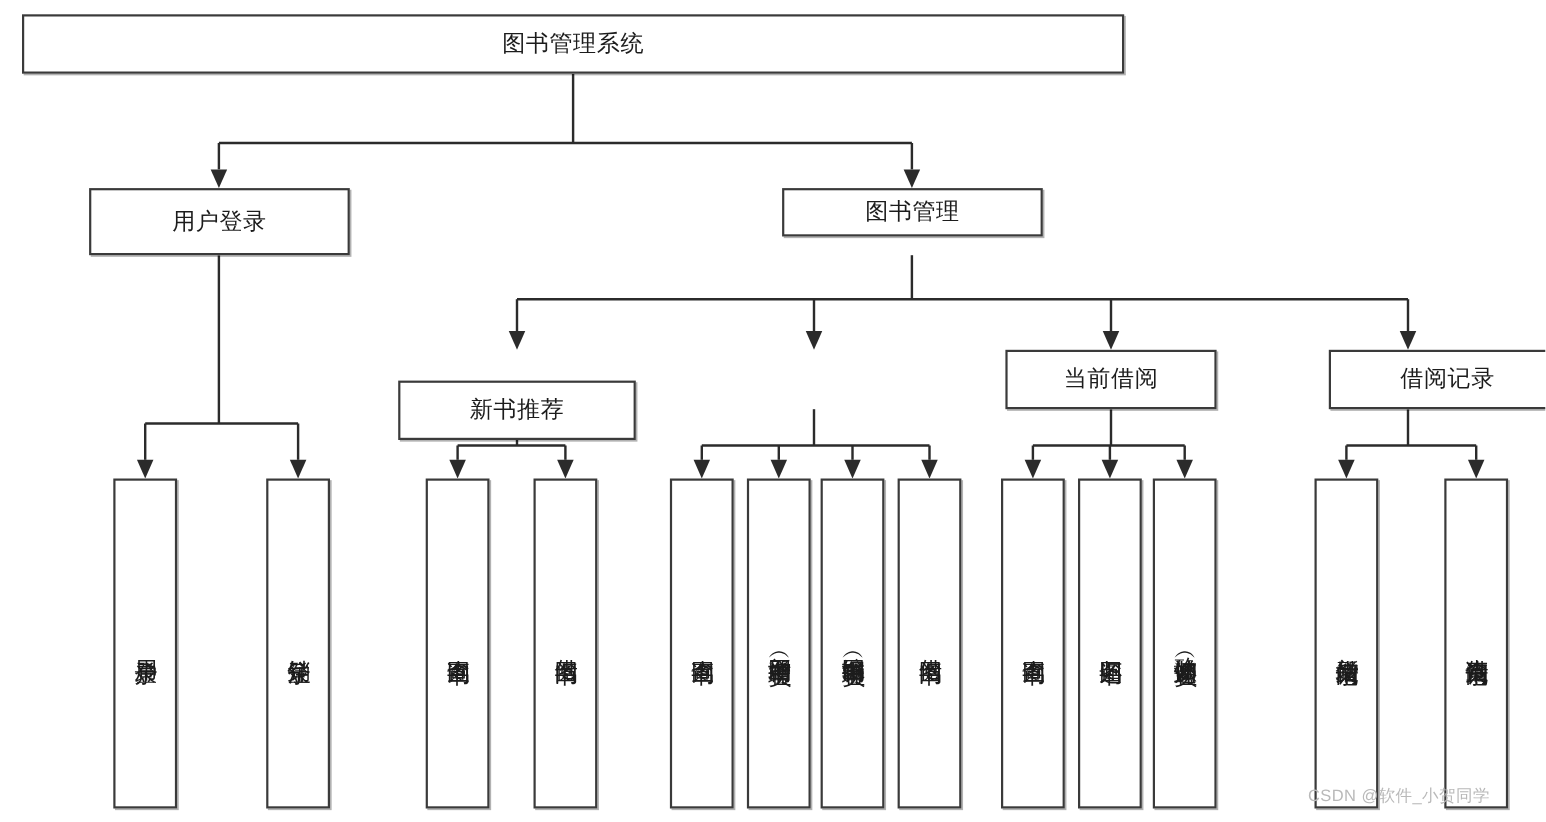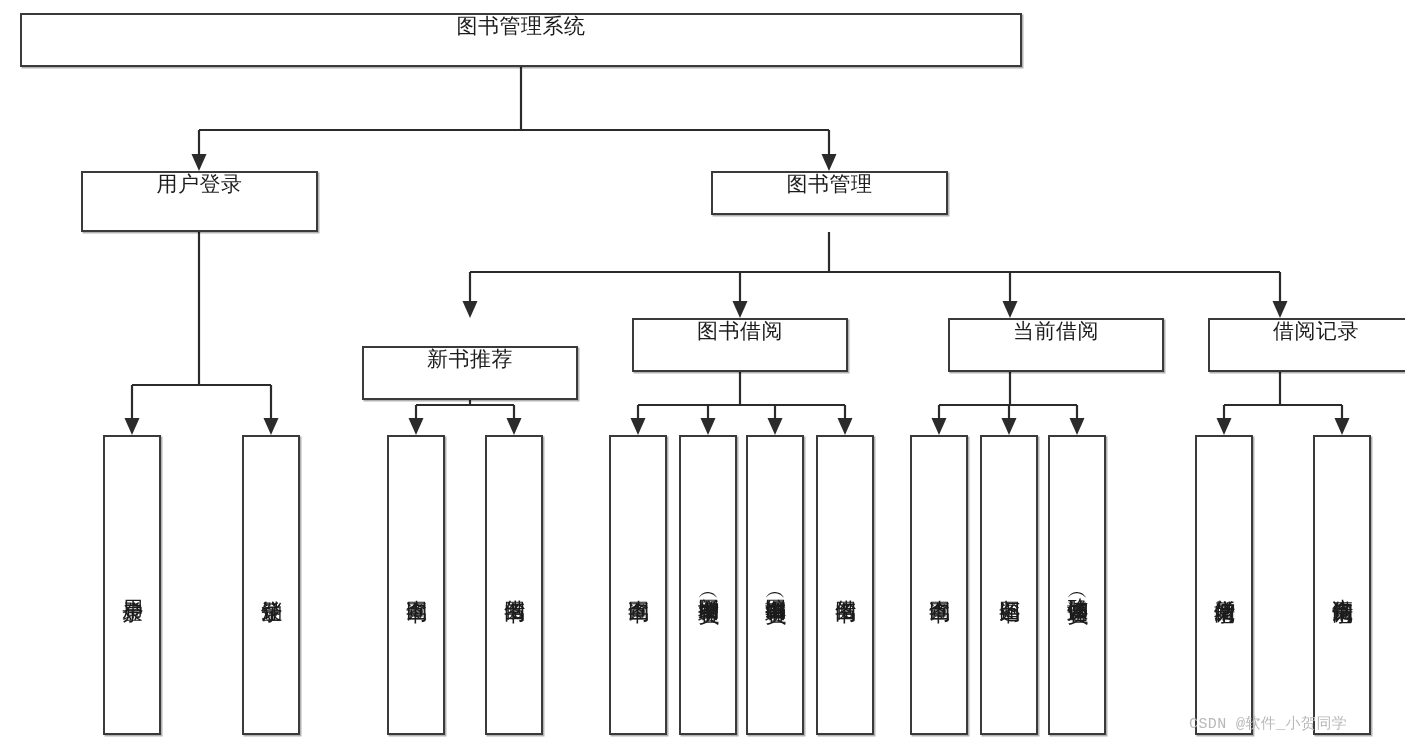--- a/index.html
+++ b/index.html
@@ -26,20 +26,21 @@
     height: 747px;
     pointer-events: none;
   }
   .node {
     position: absolute;
     box-sizing: border-box;
     background: #ffffff;
     border: 2px solid #3a3a3a;
     box-shadow: 1.5px 1.5px 0 rgba(0,0,0,0.30);
     display: flex;
+    align-items: center;
     justify-content: center;
     color: #1c1c1c;
   }
   .node .label-h {
     font-size: 21px;
     line-height: 1.1;
     letter-spacing: 0.5px;
     white-space: nowrap;
     text-align: center;
   }
@@ -58,21 +59,21 @@
     max-height: 100%;
   }
   #watermark {
     position: absolute;
     left: 1189px;
     top: 714px;
     font-size: 15px;
     color: #b9b9b9;
     white-space: nowrap;
     letter-spacing: 0.4px;
-    font-family: Liberation Mono, monospace;
+    font-family: Liberation Sans, sans-serif;
   }
 </style>
 </head>
 <body>
 
 <div id="diagram-root">
 
   <svg id="edge-layer" width="1405" height="747" viewBox="0 0 1405 747" xmlns="http://www.w3.org/2000/svg">
       <path d="M521 67 L521 130" stroke="#2b2b2b" stroke-width="2.2" fill="none" stroke-linecap="butt"></path>
       <path d="M199 130 L829 130" stroke="#2b2b2b" stroke-width="2.2" fill="none" stroke-linecap="butt"></path>
@@ -135,24 +136,21 @@
   <div class="node" id="node-user-login" style="left: 81px; top: 171px; width: 237px; height: 61px;">
     <span class="label-h">用户登录</span>
   </div>
   <div class="node" id="node-book-management" style="left: 711px; top: 171px; width: 237px; height: 44px;">
     <span class="label-h">图书管理</span>
   </div>
 
   <div class="node" id="node-new-book-recommend" style="left: 362px; top: 318px; width: 216px; height: 54px; margin-top: 28px;">
     <span class="label-h">新书推荐</span>
   </div>
-  <div class="node" id="node-book-borrow" style="left: 632px; top: 318px; width: 216px; height: 54px;">
-    <span class="label-h">图书借阅</span>
-  </div>
-  <div class="node" id="node-current-borrow" style="left: 948px; top: 318px; width: 216px; height: 54px;">
+  <div class="node" id="node-current-borrow" style="left: 914px; top: 318px; width: 192px; height: 54px;">
     <span class="label-h">当前借阅</span>
   </div>
   <div class="node" id="node-borrow-record" style="left: 1208px; top: 318px; width: 216px; height: 54px;">
     <span class="label-h">借阅记录</span>
   </div>
 
   <div class="node vertical" id="node-leaf-user-login" style="left: 103px; top: 435px; width: 58px; height: 300px;">
     <span class="label-v">用户登录</span>
   </div>
   <div class="node vertical" id="node-leaf-logout" style="left: 242px; top: 435px; width: 58px; height: 300px;">

